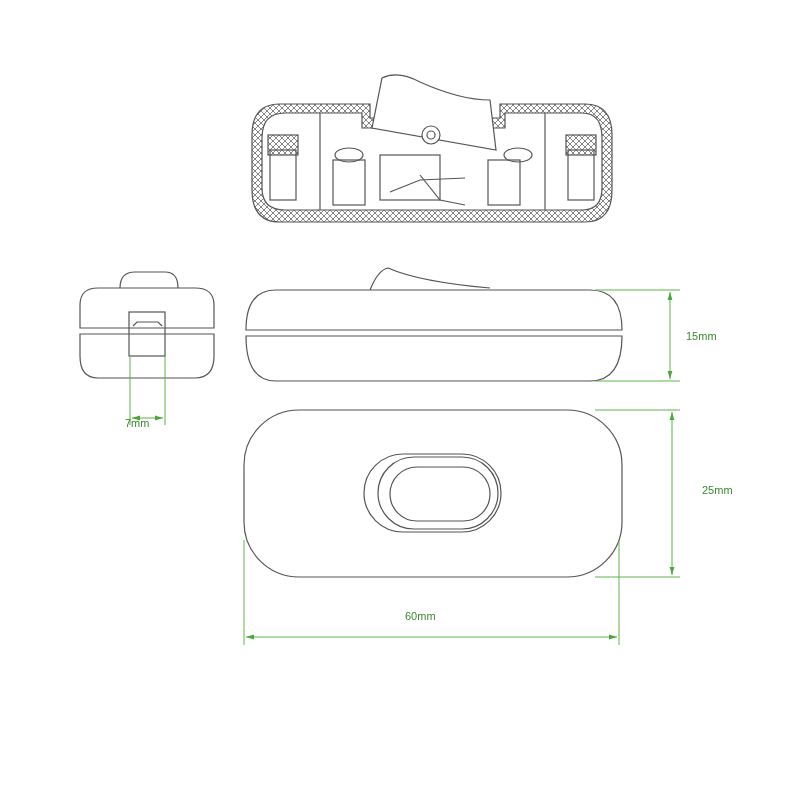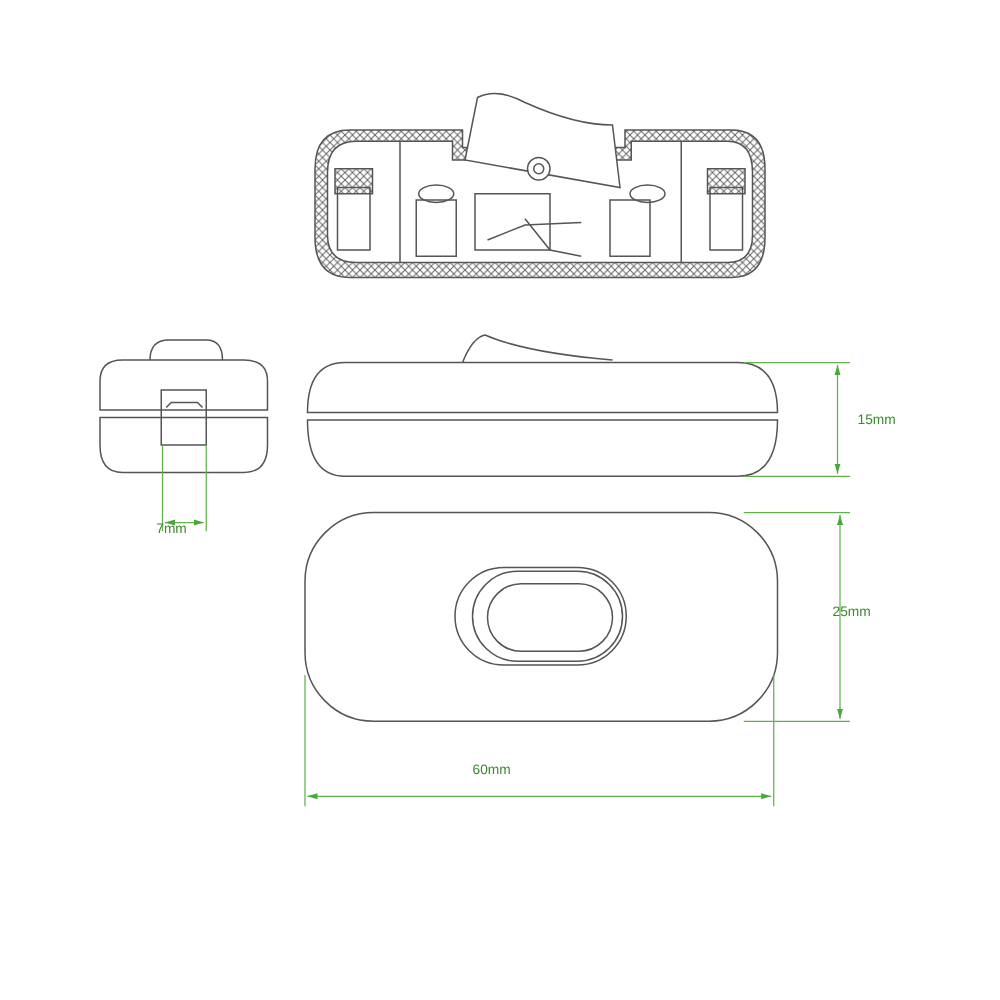--- a/index.html
+++ b/index.html
@@ -82,14 +82,14 @@
   </g>
   <g stroke="#5fb34a" stroke-width="1">
     <line x1="244" y1="540" x2="244" y2="645"></line>
     <line x1="619" y1="540" x2="619" y2="645"></line>
     <line x1="246" y1="637" x2="617" y2="637" marker-start="url(#arr)" marker-end="url(#arr)"></line>
   </g>
 </svg>
 
 <div class="label" style="left:125px;top:417px;">7mm</div>
 <div class="label" style="left:686px;top:330px;">15mm</div>
-<div class="label" style="left:666px;top:484px;">25mm</div>
-<div class="label" style="left:378px;top:610px;">60mm</div>
+<div class="label" style="left:702px;top:484px;">25mm</div>
+<div class="label" style="left:405px;top:610px;">60mm</div>
 
 </body></html>

